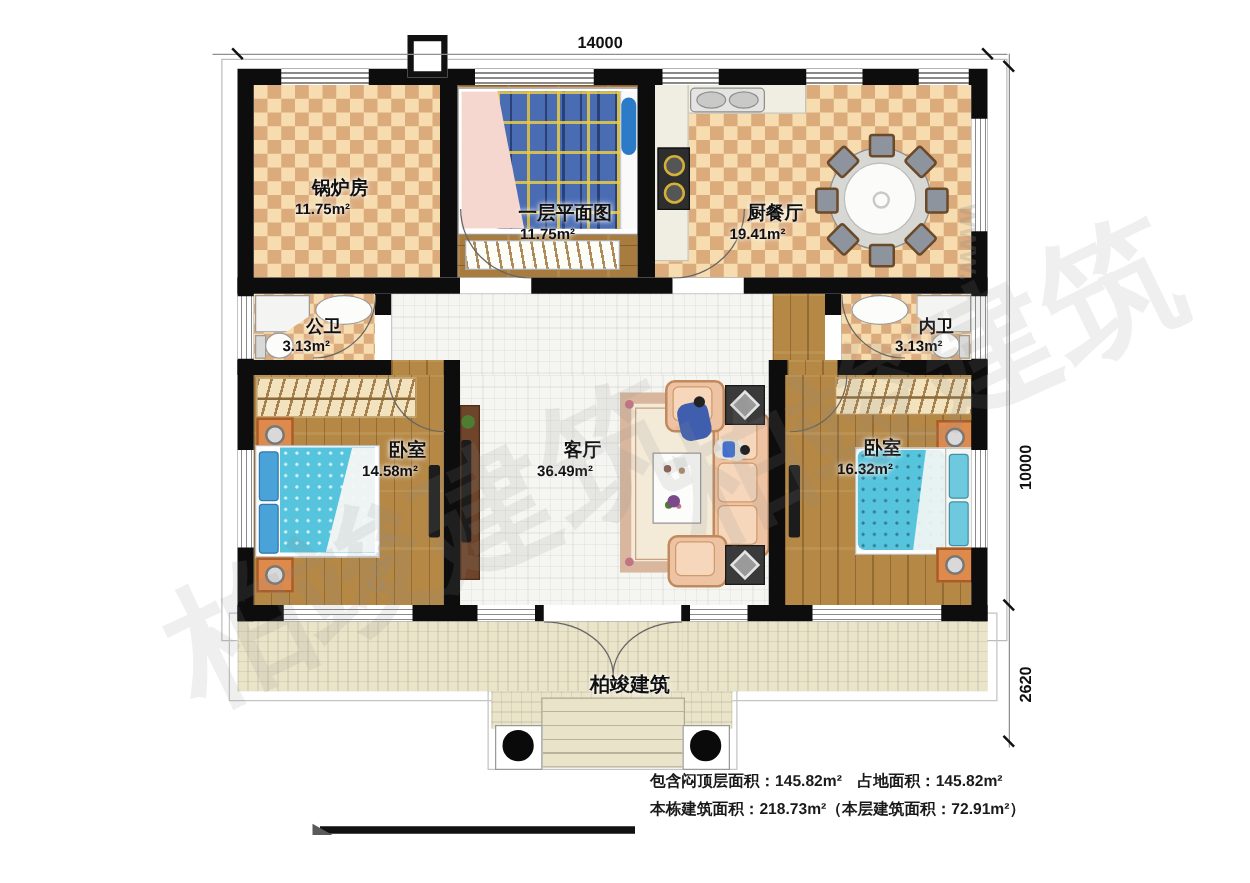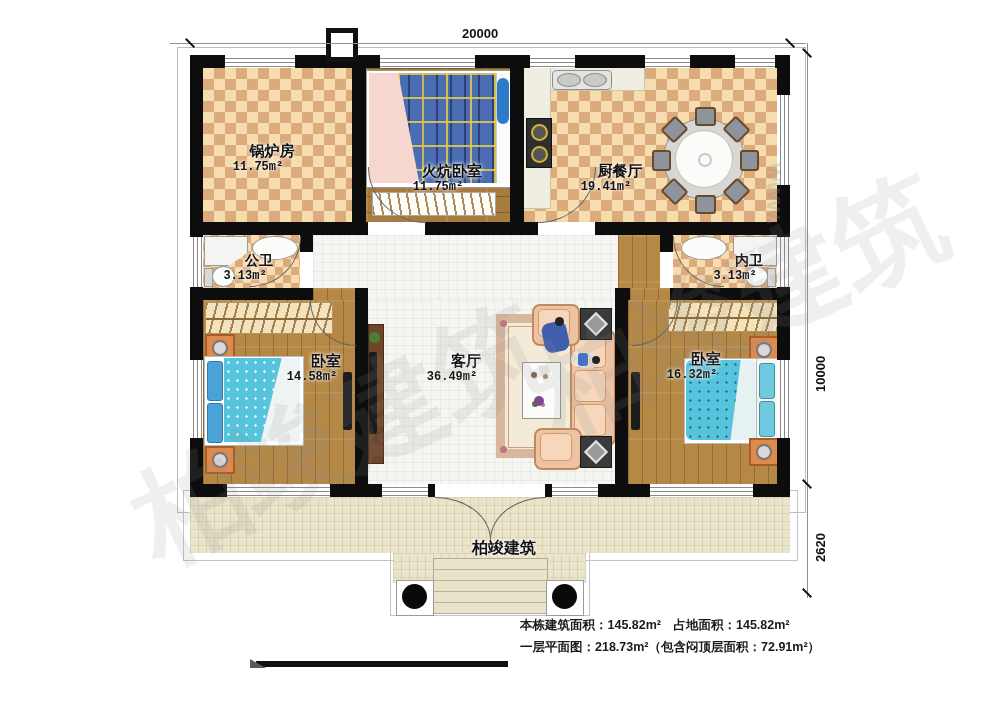--- a/index.html
+++ b/index.html
@@ -43,21 +43,21 @@
   .arc{position:absolute;border:0 solid #666;}
   .arc-bl{border-left:1.5px solid #666;border-bottom:1.5px solid #666;border-bottom-left-radius:100%;}
   .arc-br{border-right:1.5px solid #666;border-bottom:1.5px solid #666;border-bottom-right-radius:100%;}
   .arc-tl{border-left:1.5px solid #666;border-top:1.5px solid #666;border-top-left-radius:100%;}
   .arc-tr{border-right:1.5px solid #666;border-top:1.5px solid #666;border-top-right-radius:100%;}
   
   .rl{position:absolute;transform:translate(-50%,-50%);text-align:center;color:#111;
       text-shadow:0 0 3px rgba(255,255,255,.95),0 0 5px rgba(255,255,255,.85);
       font-weight:bold;line-height:1.2;white-space:nowrap;}
   .rl .nm{font-size:15px;display:block;margin-left:28px;}
-  .rl .ar{font-size:12px;display:block;font-family:Liberation Mono, monospace;}
+  .rl .ar{font-size:12px;display:block;}
   .dimtxt{position:absolute;font-size:13px;font-weight:bold;color:#111;white-space:nowrap;}
   .dimline{position:absolute;background:#8f8f8f;}
   .tick{position:absolute;width:12px;height:2px;background:#111;transform:rotate(45deg);}
   .rot{transform:rotate(-90deg);transform-origin:left top;}
   
   .fw{position:absolute;background:#fff;border:1px solid #999;}
   .cush{position:absolute;background:#f6d7bc;border:1px solid #cf9a6c;border-radius:5px;}
   .sofa-base{position:absolute;background:var(--sofa);border:2px solid #c08a5e;border-radius:8px;}
   .ntable{position:absolute;background:var(--accent-orange);border:2px solid #a85c28;}
   .ntable .knob{position:absolute;left:50%;top:50%;width:12px;height:12px;border:2px solid #777;border-radius:50%;background:#d9d9d9;transform:translate(-50%,-50%);}
@@ -247,34 +247,34 @@
   <div class="arc arc-bl" style="left:310px;top:300px;width:45px;height:45px;"></div>
   <div class="arc arc-br" style="left:632px;top:300px;width:45px;height:45px;"></div>
   <div class="arc arc-tr" style="left:435px;top:497px;width:55px;height:42px;"></div>
   <div class="arc arc-tl" style="left:490px;top:497px;width:55px;height:42px;"></div>
 
   <div class="abs" style="left:326px;top:28px;width:32px;height:34px;background:#fff;border:5px solid #111;box-sizing:border-box;"></div>
 
   <div class="dimline" style="left:170px;top:43px;width:636px;height:1px;"></div>
   <div class="tick" style="left:184px;top:42px;"></div>
   <div class="tick" style="left:784px;top:42px;"></div>
-  <div class="dimtxt" style="left:462px;top:26px;">20000</div>
+  <div class="dimtxt" style="left:462px;top:26px;">14000</div>
   <div class="dimline" style="left:807px;top:43px;width:1px;height:555px;"></div>
   <div class="tick" style="left:801px;top:52px;"></div>
   <div class="tick" style="left:801px;top:483px;"></div>
   <div class="tick" style="left:801px;top:592px;"></div>
   <div class="dimtxt rot" style="left:813px;top:392px;">10000</div>
   <div class="dimtxt rot" style="left:813px;top:562px;">2620</div>
 
   <div class="rl" style="left:258px;top:158px;">
     <span class="nm">锅炉房</span>
     <span class="ar">11.75m²</span>
   </div>
   <div class="rl" style="left:438px;top:178px;">
-    <span class="nm">火炕卧室</span>
+    <span class="nm">一层平面图</span>
     <span class="ar">11.75m²</span>
   </div>
   <div class="rl" style="left:606px;top:178px;">
     <span class="nm">厨餐厅</span>
     <span class="ar">19.41m²</span>
   </div>
   <div class="rl" style="left:245px;top:268px;">
     <span class="nm" style="font-size:14px">公卫</span>
     <span class="ar">3.13m²</span>
   </div>
@@ -299,17 +299,17 @@
   </div>
 
   <div class="watermark" style="left:120px;top:360px;font-size:110px;transform:rotate(-26deg);">柏竣建筑</div>
   <div class="watermark" style="left:520px;top:230px;font-size:110px;transform:rotate(-26deg);">柏竣建筑</div>
   <div class="watermark" style="left:744px;top:180px;font-size:24px;transform:rotate(90deg);color:rgba(140,140,140,.25);">www.</div>
   <div class="watermark" style="left:276px;top:440px;font-size:24px;transform:rotate(-75deg);color:rgba(140,140,140,.25);">.com</div>
 
   <div class="title-bar" style="left:256px;top:661px;width:252px;height:6px;"></div>
   <div class="abs" style="left:250px;top:659px;width:0;height:0;border-bottom:9px solid #5a5a5a;border-right:16px solid transparent;"></div>
   <div class="info" style="left:520px;top:615px;">
-    <div>本栋建筑面积：145.82m²　占地面积：145.82m²</div>
-    <div>一层平面图：218.73m²（包含闷顶层面积：72.91m²）</div>
+    <div>包含闷顶层面积：145.82m²　占地面积：145.82m²</div>
+    <div>本栋建筑面积：218.73m²（本层建筑面积：72.91m²）</div>
   </div>
 
 </div>
 
 </body></html>

